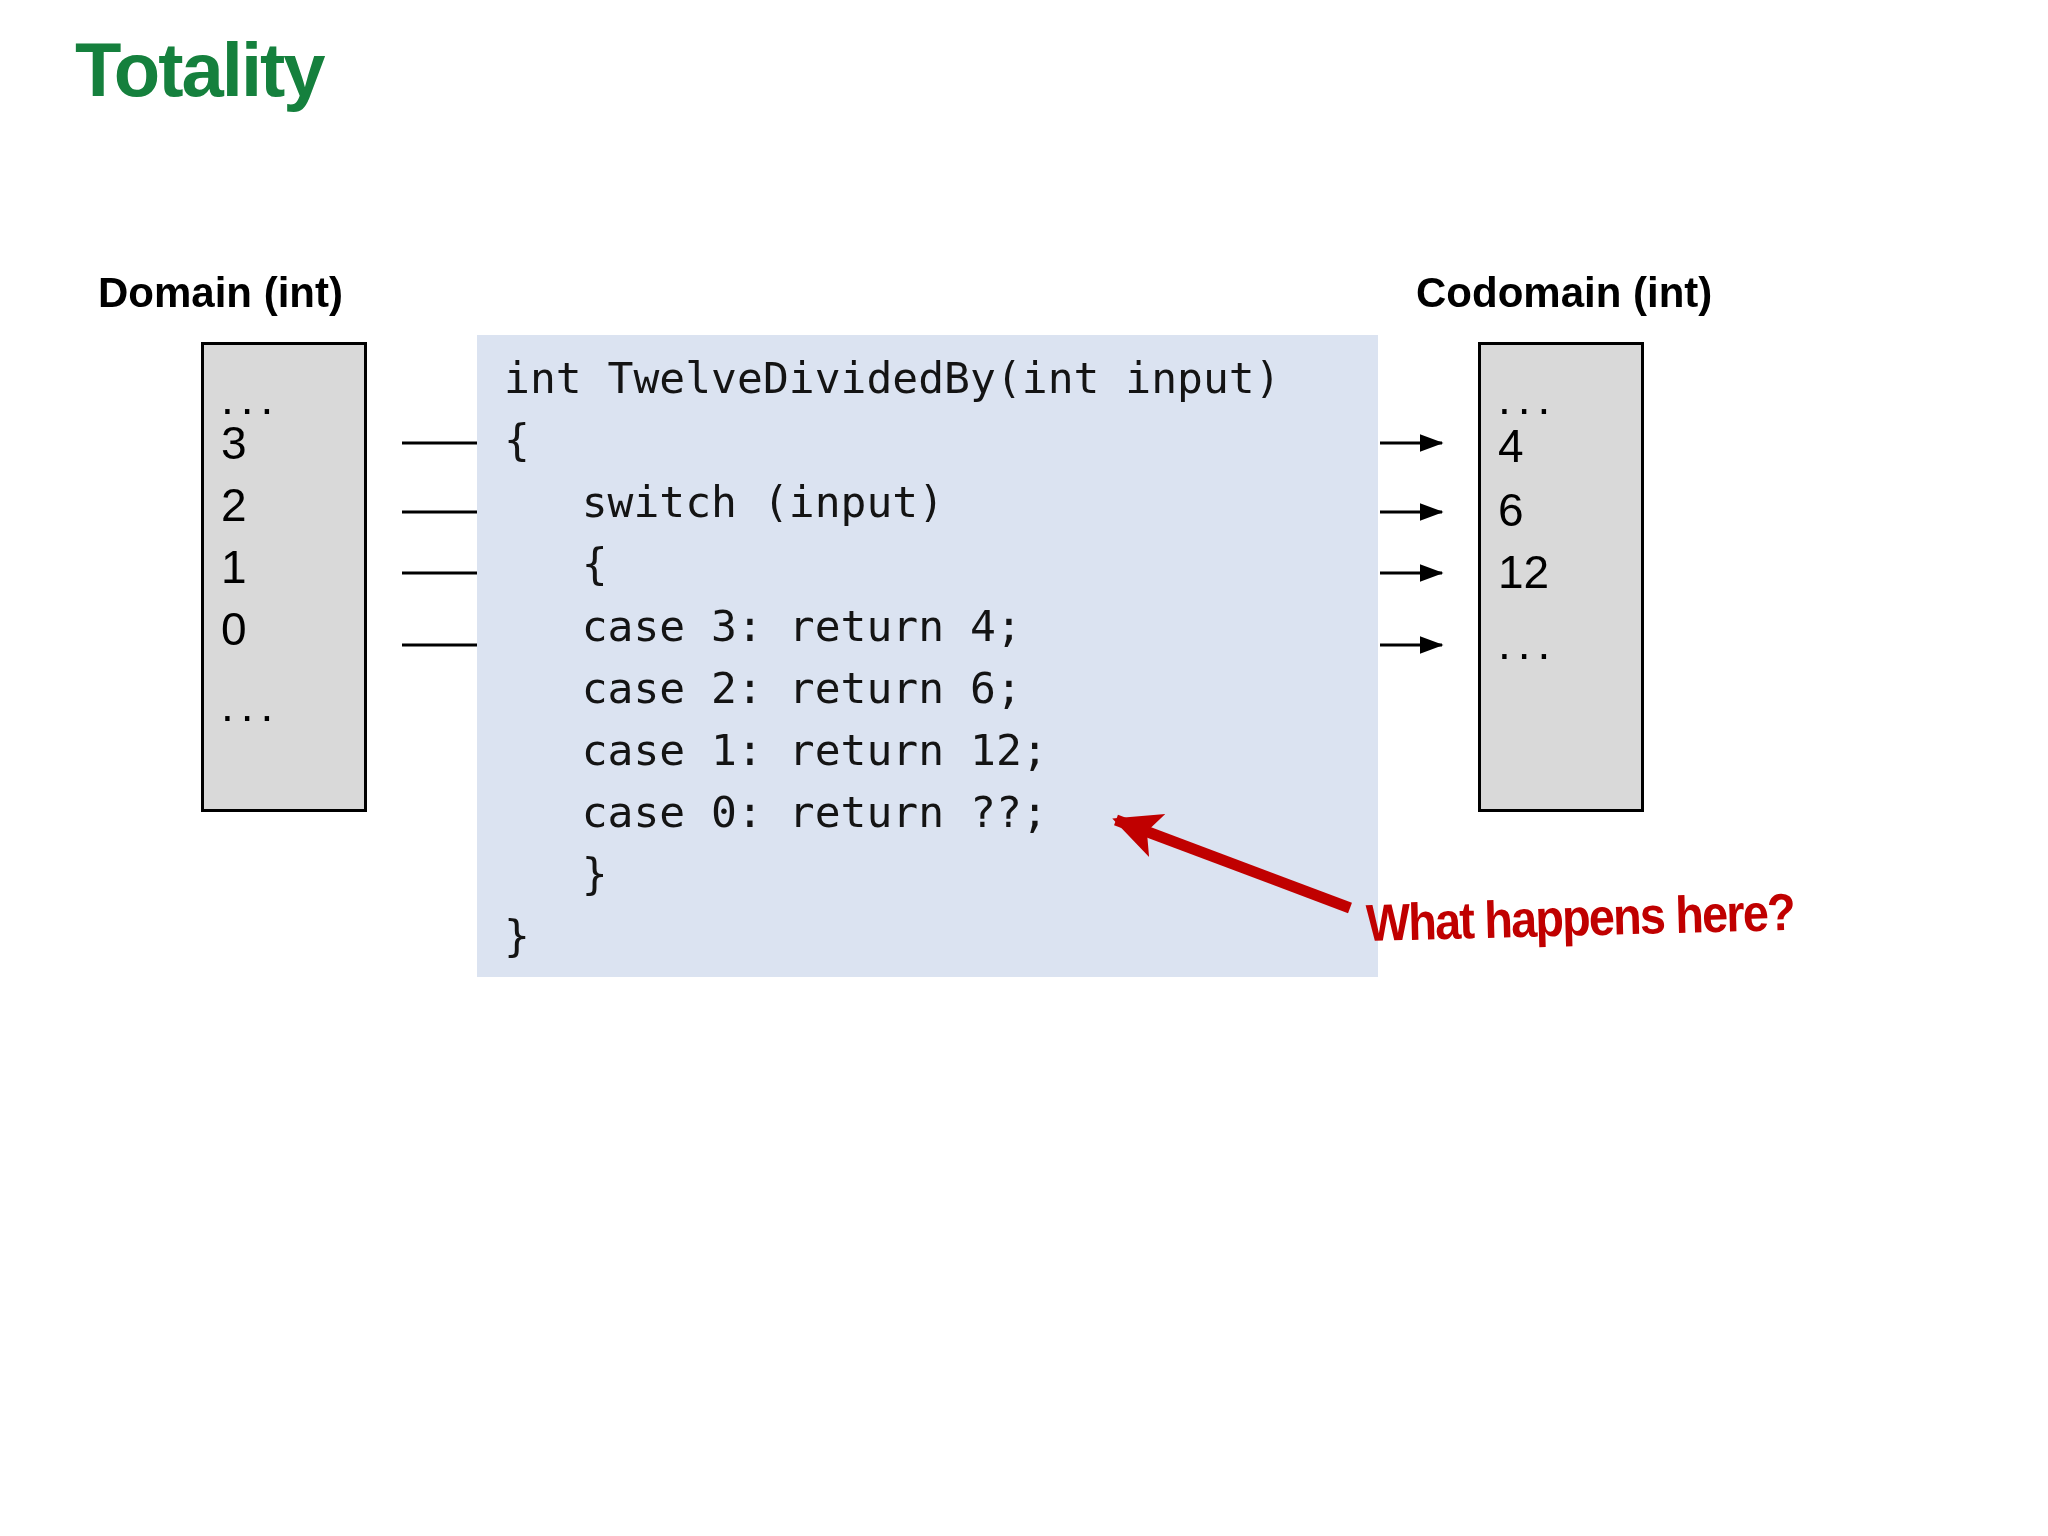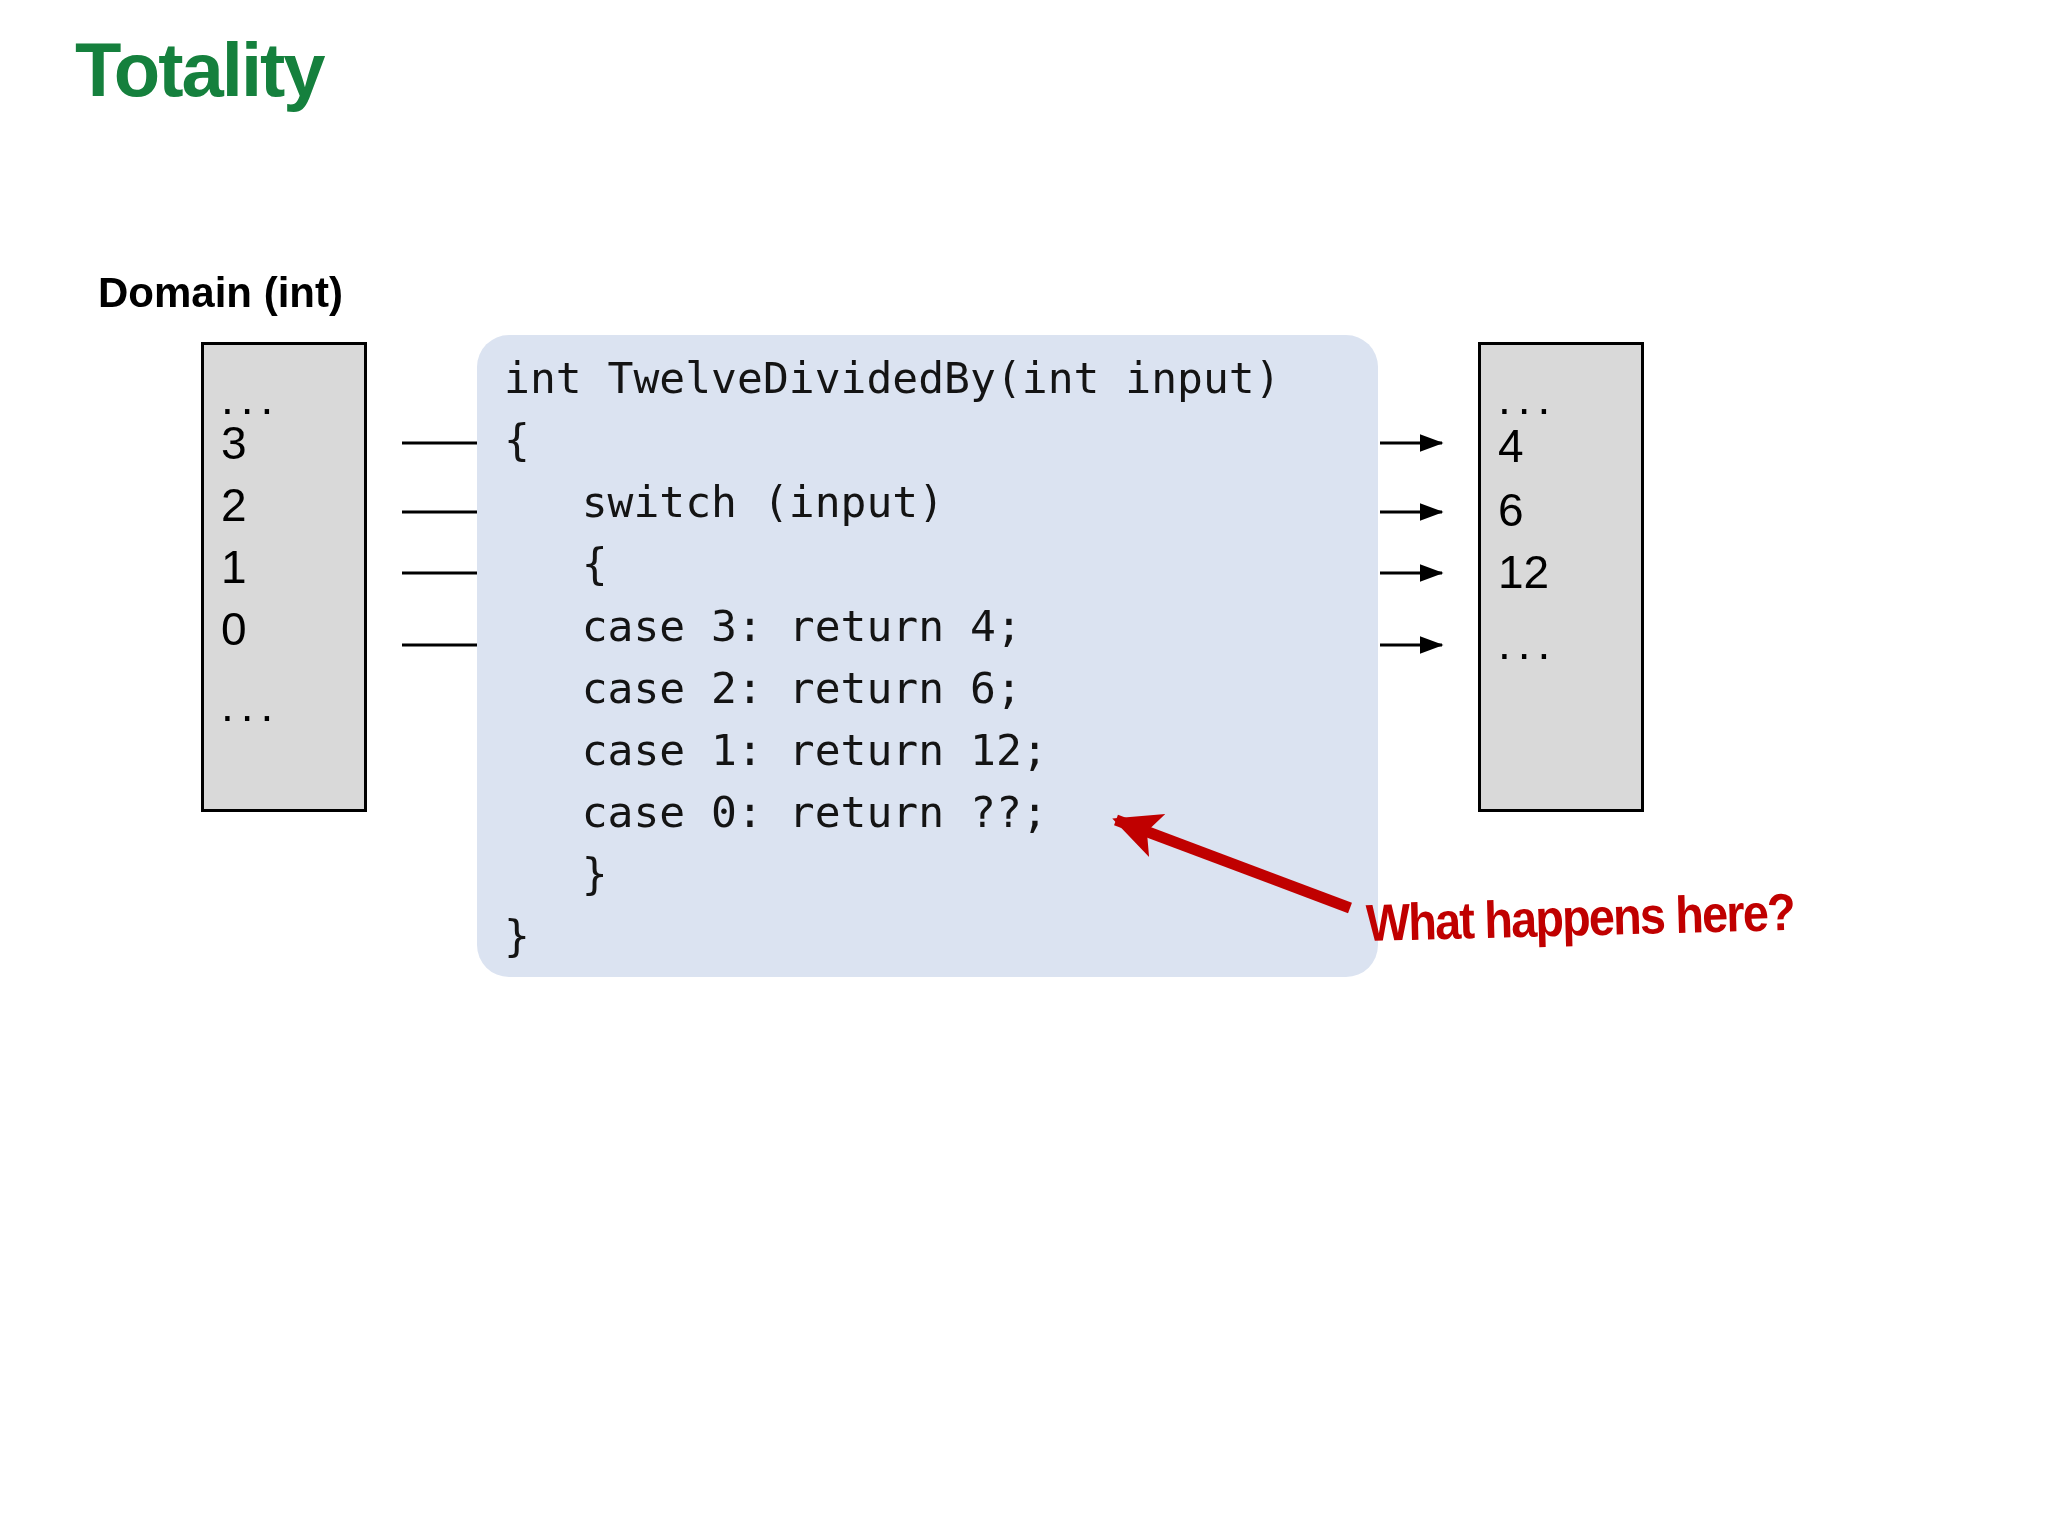--- a/index.html
+++ b/index.html
@@ -37,21 +37,21 @@
   .set-value.dots{letter-spacing:7px;}
   .dv{left:221px;}
   .cv{left:1498px;}
 
   .code-box{
     position:absolute;left:477px;top:335px;width:901px;height:642px;
     box-sizing:border-box;background:#dbe3f1;
     margin:0;padding:12px 0 0 27px;
     font-family:"DejaVu Sans Mono","Liberation Mono",monospace;
     font-size:43px;line-height:62px;color:#141414;
-    white-space:pre;overflow:hidden;border-radius:32px;
+    white-space:pre;overflow:hidden;
   }
 
   .graphics{position:absolute;inset:0;pointer-events:none;}
 
   .annotation-text{
     position:absolute;left:1366px;top:893px;
     font-size:52px;font-weight:bold;letter-spacing:-2px;
     color:#c00000;white-space:nowrap;
     transform:rotate(-1.5deg) scaleX(0.9);
     transform-origin:0 50%;
@@ -77,20 +77,21 @@
 {
    switch (input)
    {
    case 3: return 4;
    case 2: return 6;
    case 1: return 12;
    case 0: return ??;
    }
 }</pre>
 
+  <div class="col-label codomain">Codomain (int)</div>
   <div class="set-box codomain"></div>
   <span class="set-value dots cv" style="top:367px">...</span>
   <span class="set-value cv" style="top:415px">4</span>
   <span class="set-value cv" style="top:479px">6</span>
   <span class="set-value cv" style="top:541px">12</span>
   <span class="set-value dots cv" style="top:612px">...</span>
 
   <svg class="graphics" width="2048" height="1536" viewBox="0 0 2048 1536">
     <defs>
       <marker id="ahBlack" markerWidth="9" markerHeight="7" refX="7.5" refY="3" orient="auto" markerUnits="strokeWidth">

